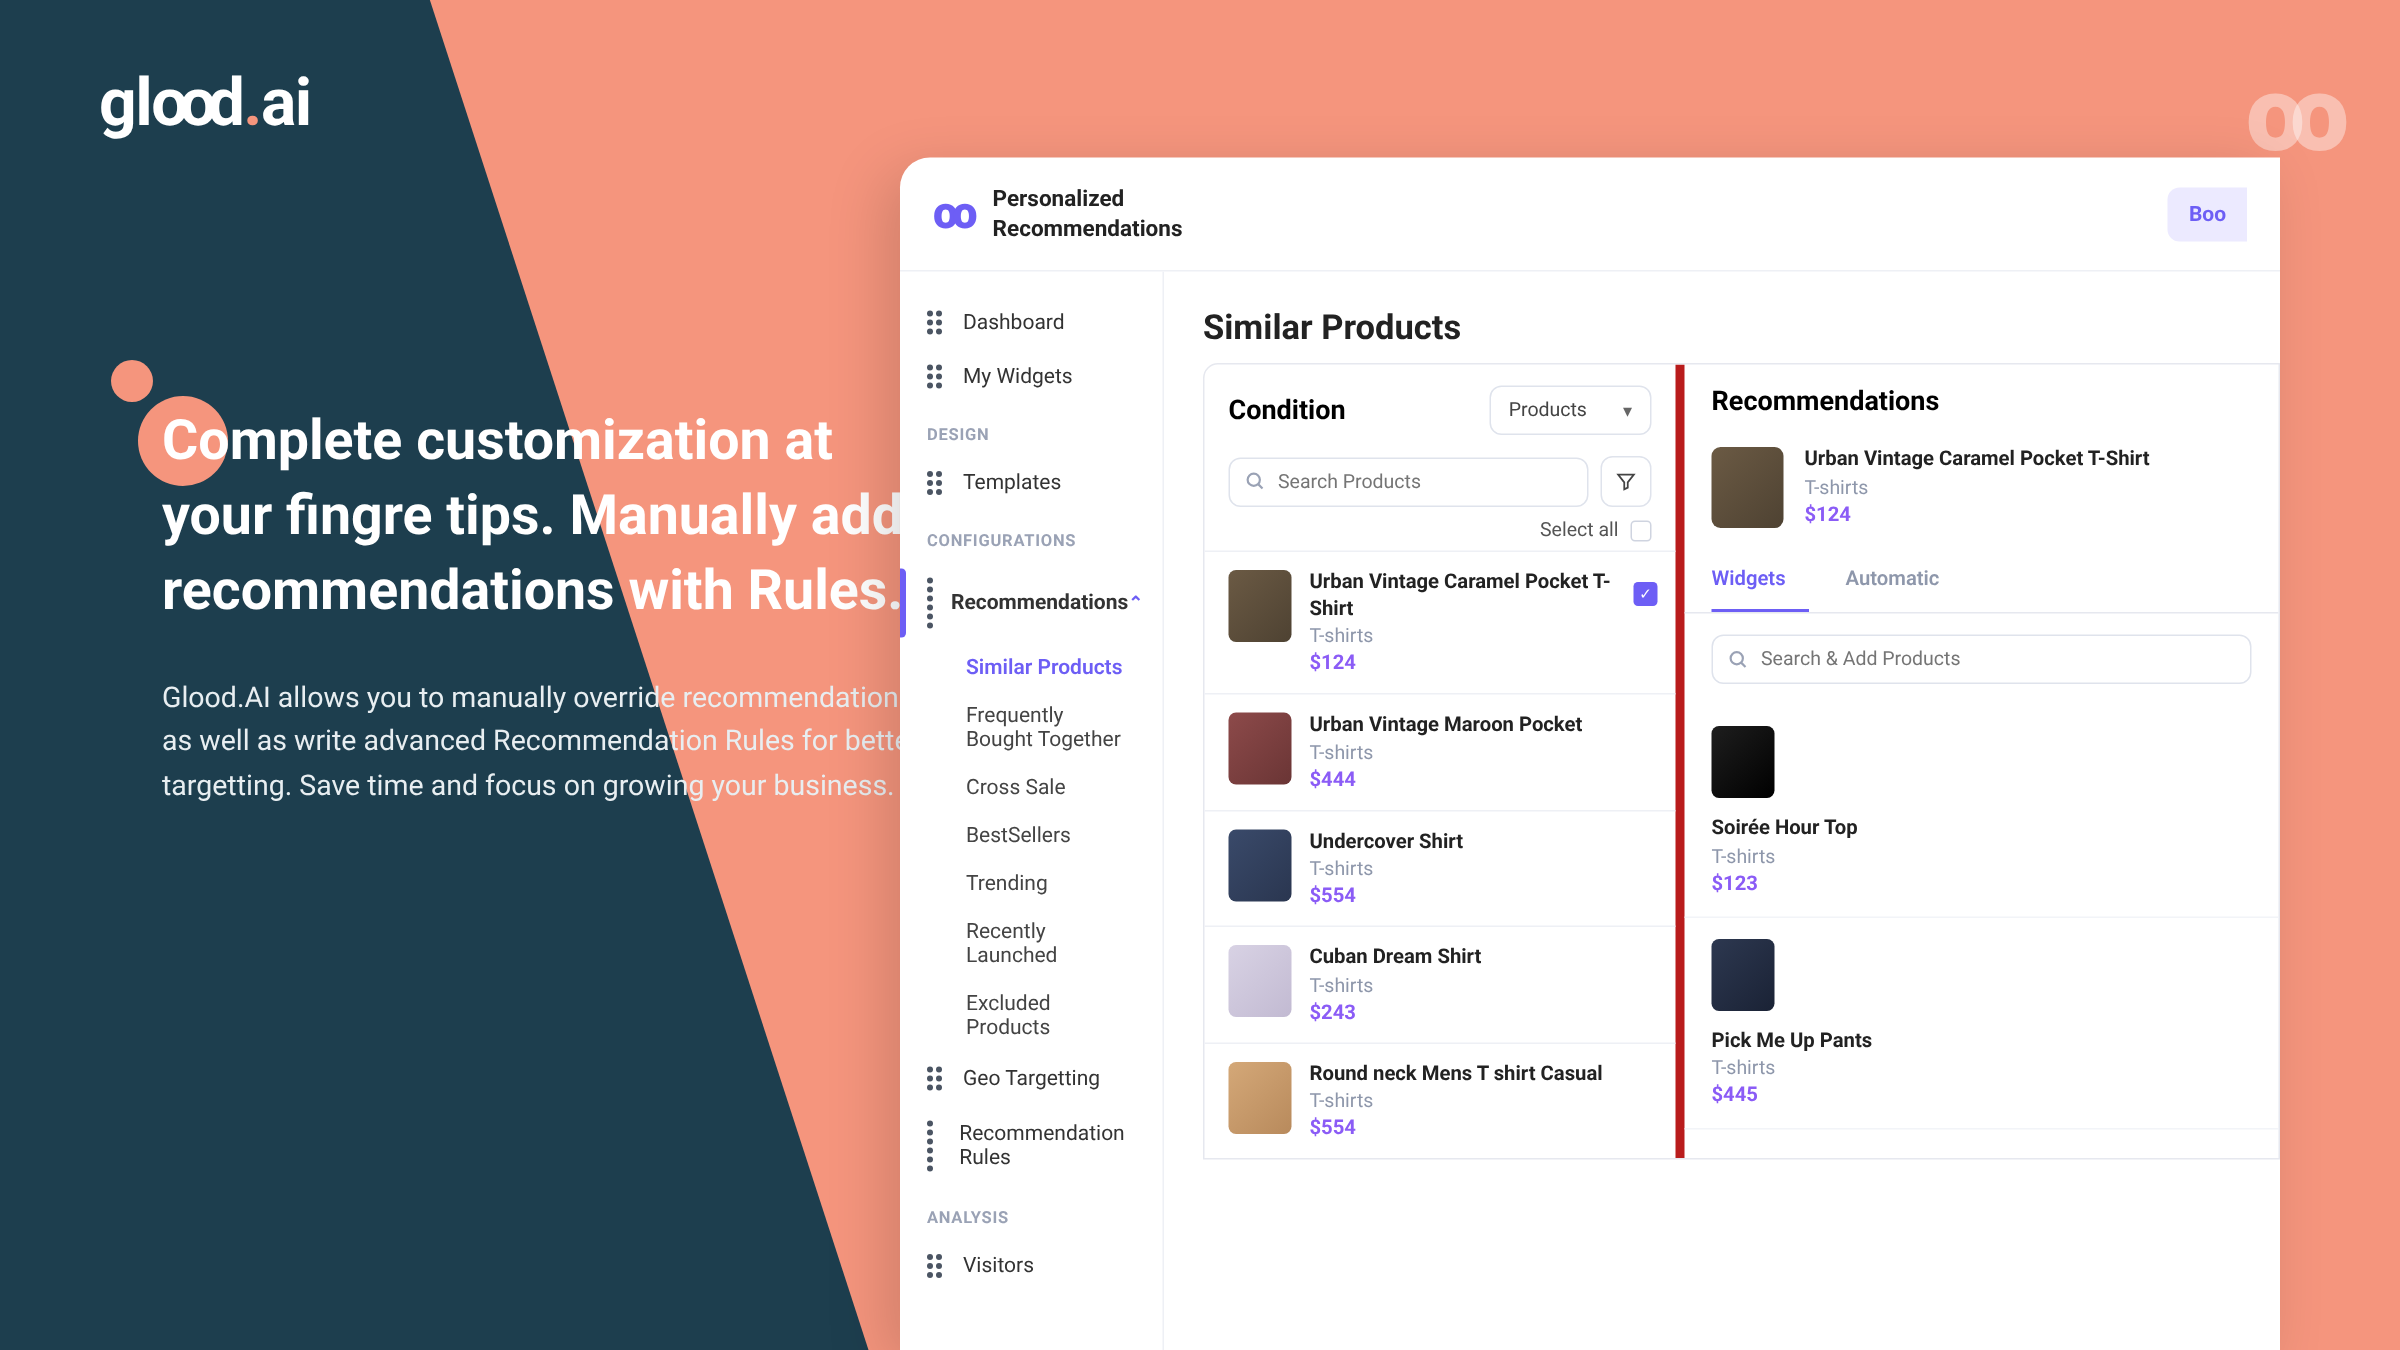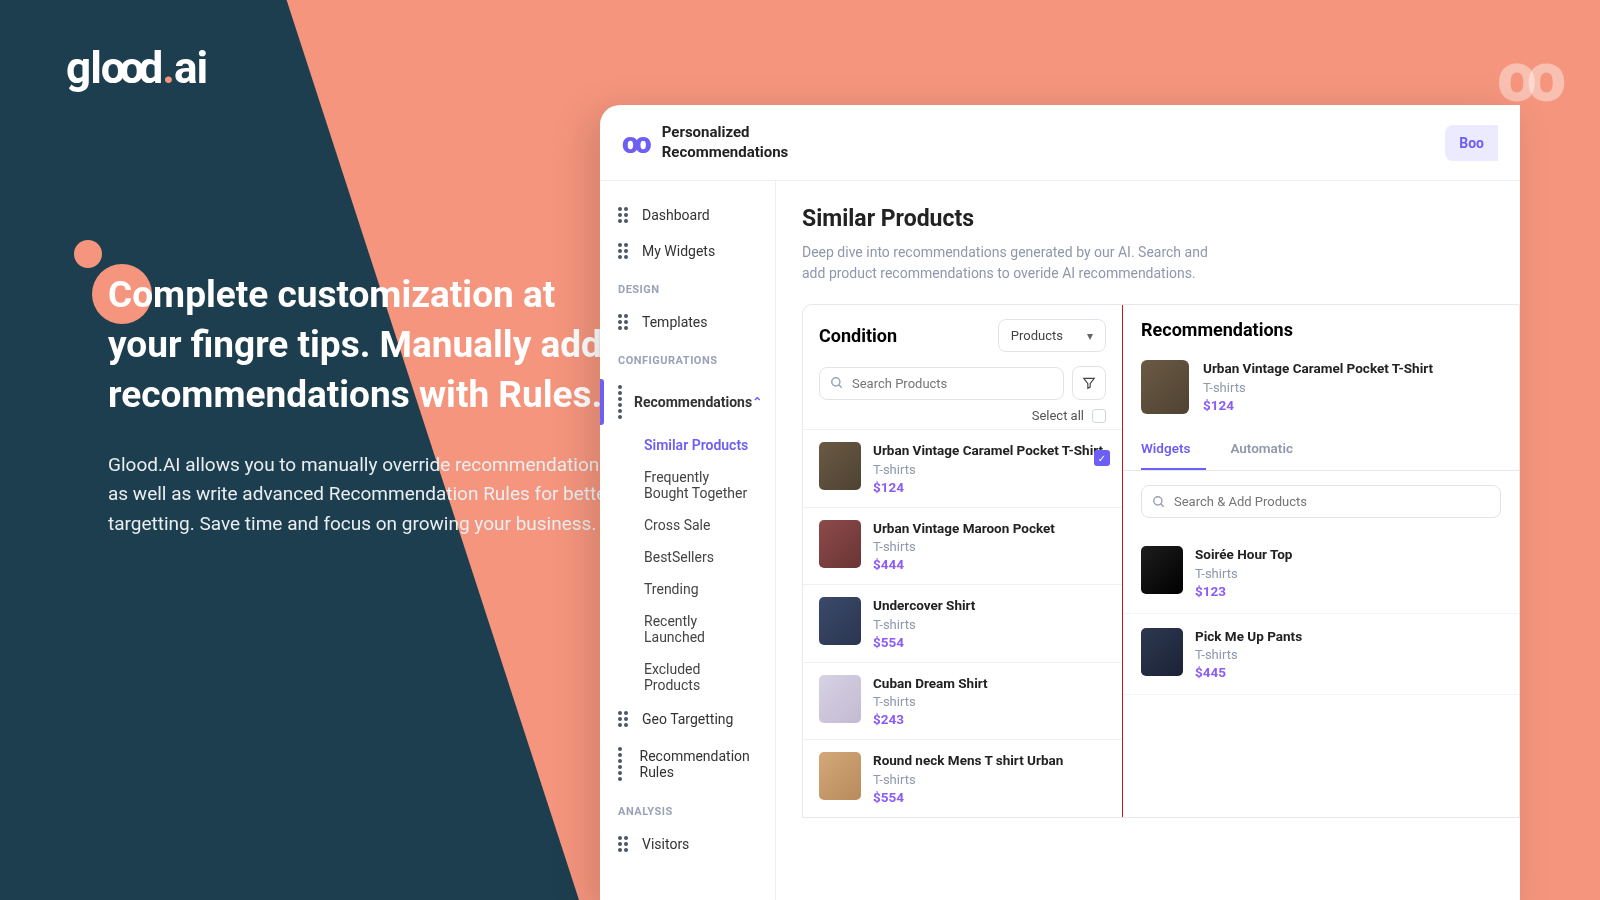--- a/index.html
+++ b/index.html
@@ -37,21 +37,21 @@
     .nav-item .chev { margin-left: auto; color: #6d5ef5; font-size: 12px; }
     .nav-section { padding: 14px 18px 8px; font-size: 11px; font-weight: 700; color: #9aa2b5; letter-spacing: 0.5px; }
     .sub-item { padding: 8px 18px 8px 44px; font-size: 14px; color: #444; cursor: pointer; }
     .sub-item.active { color: #6d5ef5; font-weight: 600; }
     
     .main { flex: 1; padding: 24px 0 0 26px; overflow: hidden; }
     .main h2 { font-size: 23px; font-weight: 700; color: #222; margin-bottom: 10px; }
     .main-desc { font-size: 14px; color: #8e97ab; line-height: 1.5; max-width: 410px; margin-bottom: 20px; }
     
     .panels { display: flex; gap: 0; border: 1px solid #e6e8ef; border-radius: 10px 0 0 0; overflow: hidden; }
-    .panel-left { width: 320px; border-right: 1px solid #b91c1c; }
+    .panel-left { width: 320px; border-right: 6px solid #b91c1c; }
     .panel-right { flex: 1; }
     
     .cond-head { display: flex; align-items: center; justify-content: space-between; padding: 14px 16px; }
     .cond-head h3 { font-size: 18px; font-weight: 700; }
     .dropdown { border: 1px solid #dfe3ec; border-radius: 8px; padding: 8px 12px; font-size: 13px; color: #444; display: flex; align-items: center; gap: 24px; cursor: pointer; }
     .dropdown::after { content: '▾'; font-size: 12px; color: #666; }
     
     .search-row { padding: 0 16px; display: flex; align-items: center; gap: 8px; }
     .search-box { flex: 1; display: flex; align-items: center; gap: 8px; border: 1px solid #dfe3ec; border-radius: 8px; padding: 8px 10px; }
     .search-box input { border: none; outline: none; font-size: 13px; flex: 1; }
@@ -73,21 +73,21 @@
     .rec-head h3 { font-size: 18px; font-weight: 700; }
     .rec-top { display: flex; gap: 14px; padding: 6px 18px 14px; }
     .rec-thumb { width: 48px; height: 54px; border-radius: 6px; }
     
     .tabs { display: flex; border-bottom: 1px solid #e6e8ef; padding: 0 18px; }
     .tab { padding: 12px 16px 12px 0; margin-right: 24px; font-size: 13.5px; font-weight: 600; color: #8e97ab; cursor: pointer; }
     .tab.active { color: #6d5ef5; border-bottom: 2px solid #6d5ef5; }
     
     .rec-search { padding: 14px 18px; }
     .rec-search .search-box { width: 100%; }
-    .rec-list .prod { border-top: none; border-bottom: 1px solid #f2f4f8; padding: 14px 18px; }
+    .rec-list .prod { border-top: none; border-bottom: 1px solid #f2f4f8; padding: 14px 18px; flex-direction: column; }
     
     .si { width: 14px; height: 14px; }
     
     .t1 { background: linear-gradient(135deg,#6b5a44,#4e4232); }
     .t2 { background: linear-gradient(135deg,#8d4a4a,#6a3535); }
     .t3 { background: linear-gradient(135deg,#3a4a6a,#2a3650); }
     .t4 { background: linear-gradient(135deg,#d8d2e4,#c2bad2); }
     .t5 { background: linear-gradient(135deg,#d4a878,#b88a5c); }
     .t6 { background: linear-gradient(135deg,#1e1e1e,#000); }
     .t7 { background: linear-gradient(135deg,#2d3850,#1a2235); }
@@ -213,21 +213,20 @@
               <span></span>
               <span></span>
             </span>
             <span>Visitors</span>
           </div>
         </div>
     </div>
 
     <div class="main">
       <h2>Similar Products</h2>
-      <p class="main-desc">Deep dive into recommendations generated by our AI. Search and add product recommendations to overide AI recommendations.</p>
 
       <div class="panels">
         <div class="panel-left">
           <div class="cond-head">
             <h3>Condition</h3>
             <div class="dropdown">
               <span>Products</span>
             </div>
           </div>
           <div class="search-row">
@@ -281,21 +280,21 @@
     <div class="prod-info">
       <div class="prod-name">Cuban Dream Shirt</div>
       <div class="prod-cat">T-shirts</div>
       <div class="prod-price">$243</div>
     </div>
 
   </div>
   <div class="prod">
     <div class="thumb t5"></div>
     <div class="prod-info">
-      <div class="prod-name">Round neck Mens T shirt Urban</div>
+      <div class="prod-name">Round neck Mens T shirt Casual</div>
       <div class="prod-cat">T-shirts</div>
       <div class="prod-price">$554</div>
     </div>
 
   </div>
             </div>
         </div>
 
         <div class="panel-right">
           <div class="rec-head">

